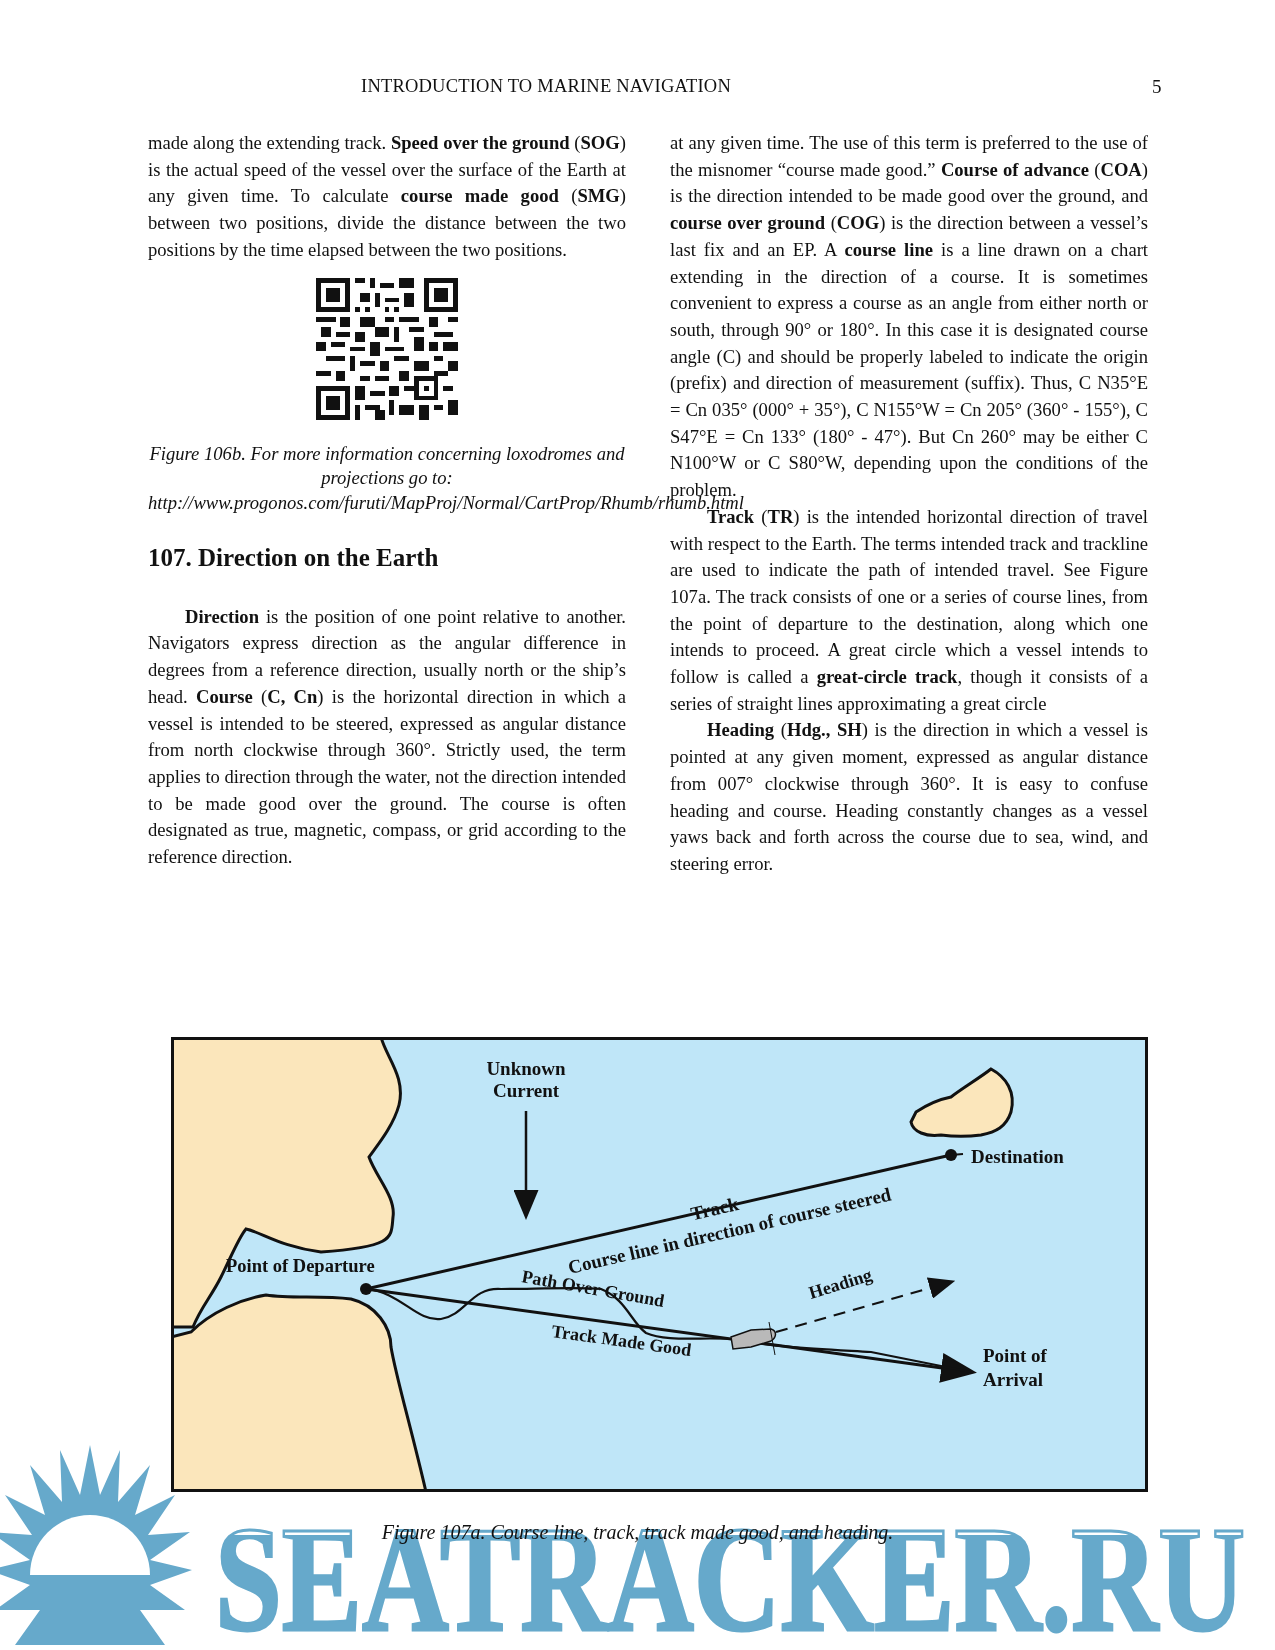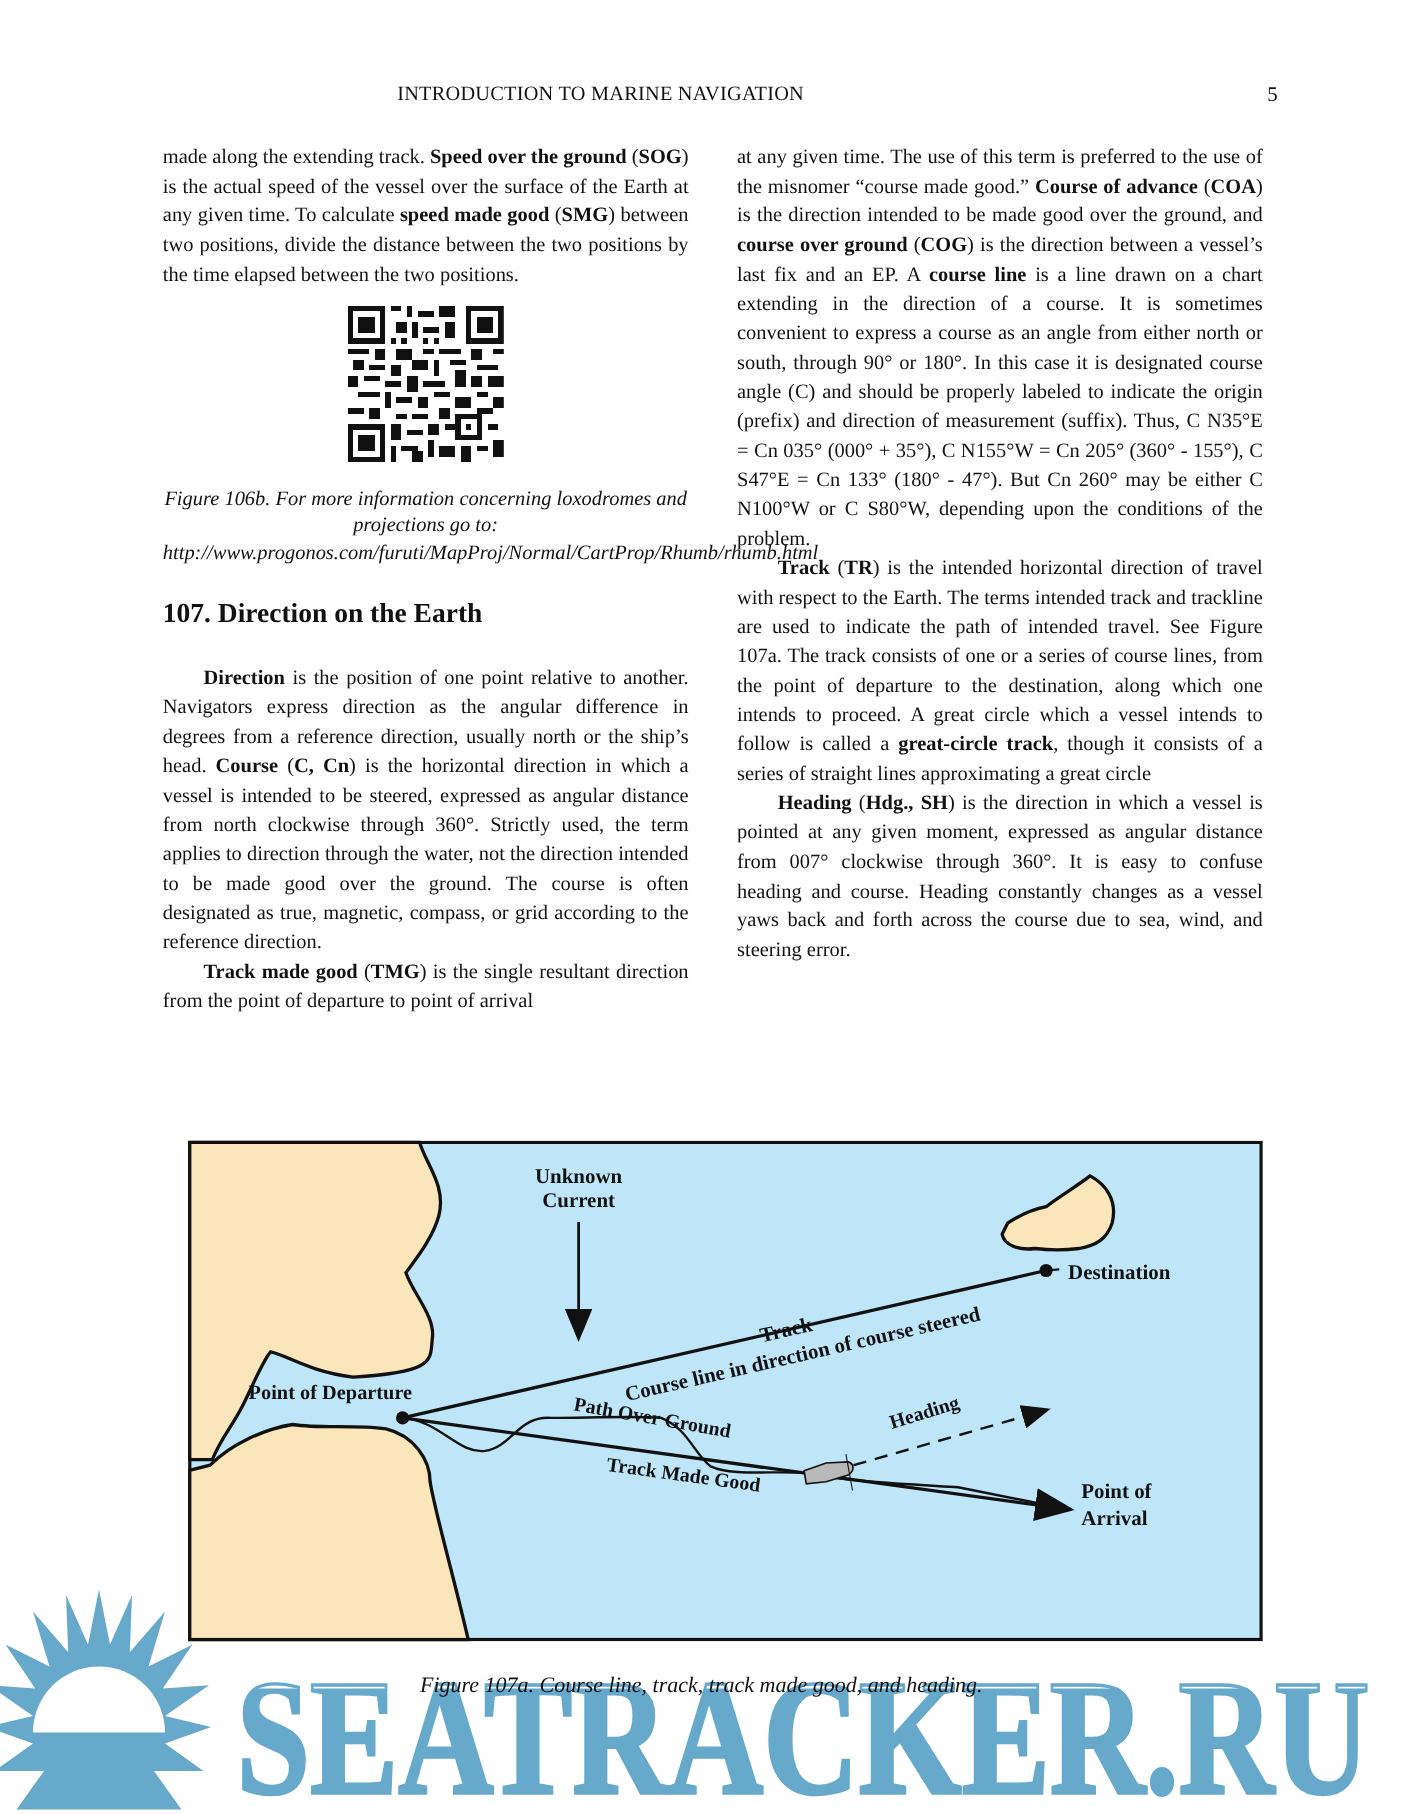--- a/index.html
+++ b/index.html
@@ -28,21 +28,21 @@
   .lbl { font-family:"Liberation Serif", "DejaVu Serif", serif; font-weight:bold; fill:#111; }
 </style>
 </head>
 <body>
 
 <div class="running-head">INTRODUCTION TO MARINE NAVIGATION</div>
 <div class="page-num">5</div>
 
 <div class="col col-left">
   <p>
-    <span>made along the extending track. </span><b>Speed over the ground</b><span> (</span><b>SOG</b><span>) is the actual speed of the vessel over the surface of the Earth at any given time. To calculate </span><b>speed made good</b><span> (</span><b>SMG</b><span>) between two positions, divide the distance between the two positions by the time elapsed between the two positions.</span>
+    <span>made along the extending track. </span><b>Speed over the ground</b><span> (</span><b>SOG</b><span>) is the actual speed of the vessel over the surface of the Earth at any given time. To calculate </span><b>course made good</b><span> (</span><b>SMG</b><span>) between two positions, divide the distance between the two positions by the time elapsed between the two positions.</span>
   </p>
 
   <div class="qr-wrap">
     <svg class="qr" viewBox="0 0 29 29" shape-rendering="crispEdges">
       <rect width="29" height="29" fill="#fff"></rect>
       <g fill="#111">
         <rect x="0" y="0" width="7" height="7"></rect>
           <rect x="1" y="1" width="5" height="5" fill="#fff"></rect>
           <rect x="2" y="2" width="3" height="3"></rect>
         <rect x="22" y="0" width="7" height="7"></rect>
@@ -118,23 +118,20 @@
       </g>
     </svg>
   </div>
   <div class="fig-caption">Figure 106b. For more information concerning loxodromes and projections go to: http://www.progonos.com/furuti/MapProj/Normal/CartProp/Rhumb/rhumb.html</div>
 
   <div class="section-heading">107. Direction on the Earth</div>
 
   <p class="indent">
     <b>Direction</b><span> is the position of one point relative to another. Navigators express direction as the angular difference in degrees from a reference direction, usually north or the ship’s head. </span><b>Course</b><span> (</span><b>C, Cn</b><span>) is the horizontal direction in which a vessel is intended to be steered, expressed as angular distance from north clockwise through 360°. Strictly used, the term applies to direction through the water, not the direction intended to be made good over the ground. The course is often designated as true, magnetic, compass, or grid according to the reference direction.</span>
   </p>
-  <p class="indent">
-    <b>Track made good</b><span> (</span><b>TMG</b><span>) is the single resultant direction from the point of departure to point of arrival</span>
-  </p>
 </div>
 
 <div class="col col-right">
   <p>
     <span>at any given time. The use of this term is preferred to the use of the misnomer “course made good.” </span><b>Course of advance</b><span> (</span><b>COA</b><span>) is the direction intended to be made good over the ground, and </span><b>course over ground</b><span> (</span><b>COG</b><span>) is the direction between a vessel’s last fix and an EP. A </span><b>course line</b><span> is a line drawn on a chart extending in the direction of a course. It is sometimes convenient to express a course as an angle from either north or south, through 90° or 180°. In this case it is designated course angle (C) and should be properly labeled to indicate the origin (prefix) and direction of measurement (suffix). Thus, C N35°E = Cn 035° (000° + 35°), C N155°W = Cn 205° (360° - 155°), C S47°E = Cn 133° (180° - 47°). But Cn 260° may be either C N100°W or C S80°W, depending upon the conditions of the problem.</span>
   </p>
   <p class="indent">
     <b>Track</b><span> (</span><b>TR</b><span>) is the intended horizontal direction of travel with respect to the Earth. The terms intended track and trackline are used to indicate the path of intended travel. See Figure 107a. The track consists of one or a series of course lines, from the point of departure to the destination, along which one intends to proceed. A great circle which a vessel intends to follow is called a </span><b>great-circle track</b><span>, though it consists of a series of straight lines approximating a great circle</span>
   </p>
   <p class="indent">

